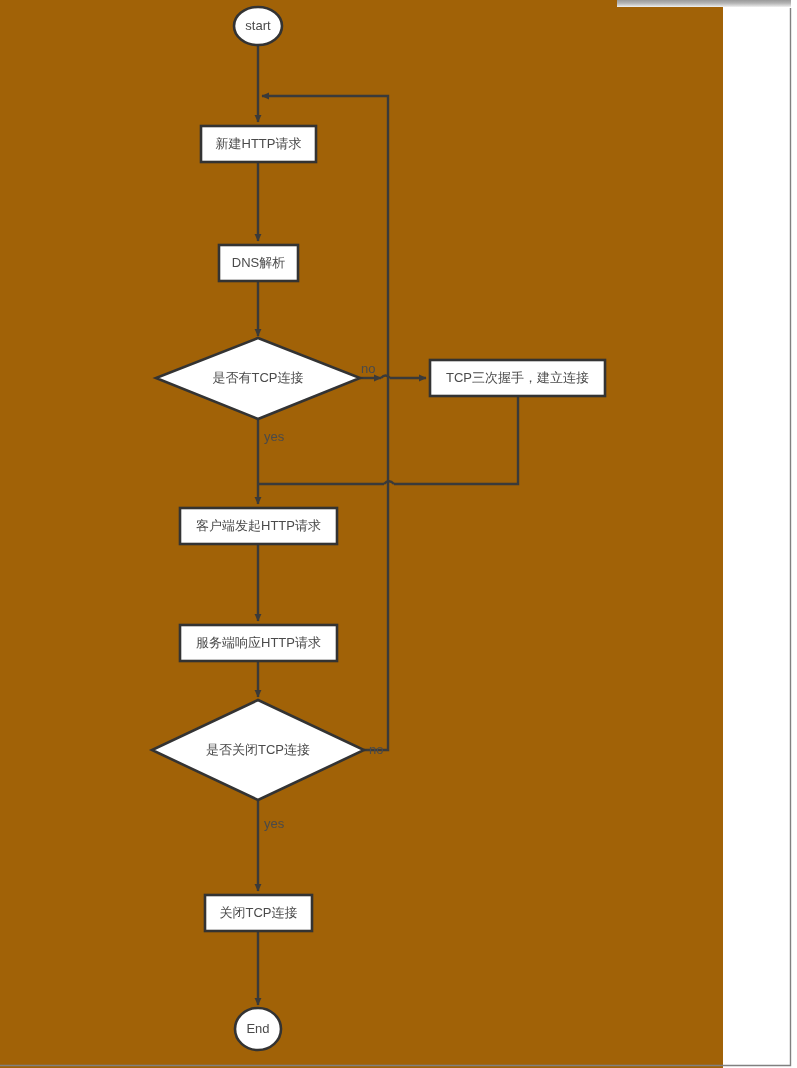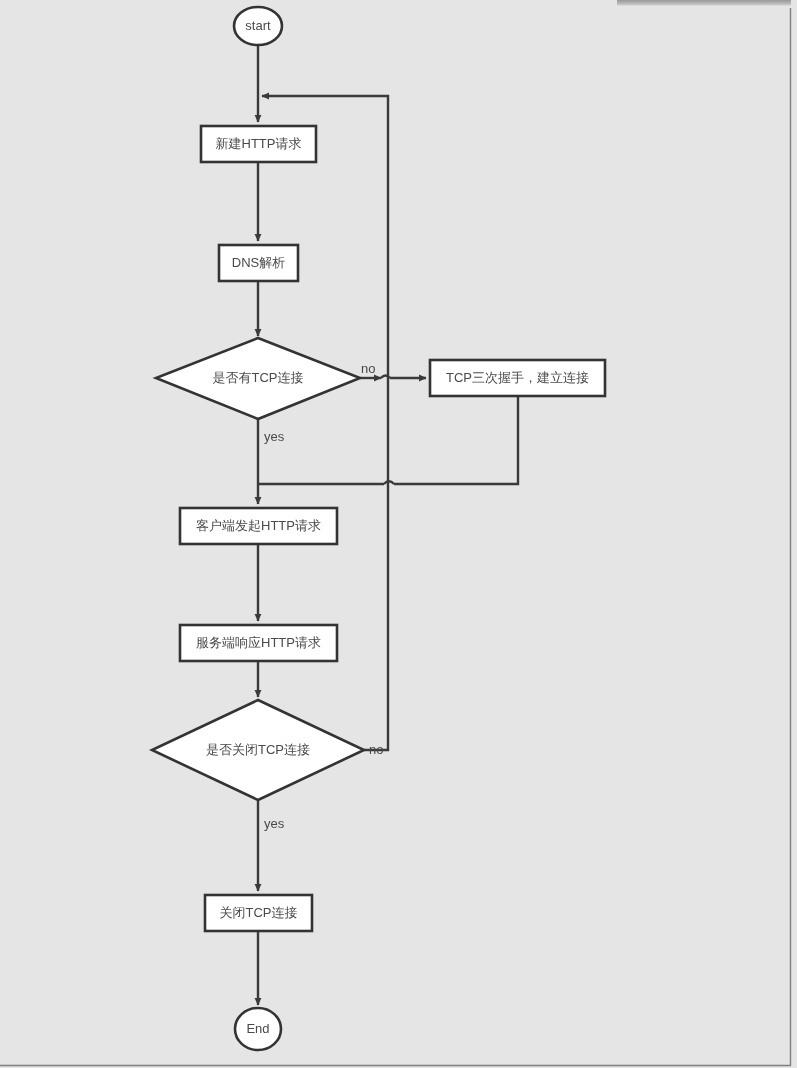--- a/index.html
+++ b/index.html
@@ -9,23 +9,23 @@
     background: #ffffff;
   }
   body {
     width: 797px;
     height: 1068px;
     overflow: hidden;
     font-family: "Liberation Sans", "DejaVu Sans", sans-serif;
   }
   #canvas {
     position: relative;
-    width: 797px;
+    width: 723px;
     height: 1068px;
-    background: #e5e5e5;
+    background: #a16207;
   }
   #flow-svg {
     position: absolute;
     top: 0;
     left: 0;
     width: 797px;
     height: 1068px;
     display: block;
   }
   .node-shape {

